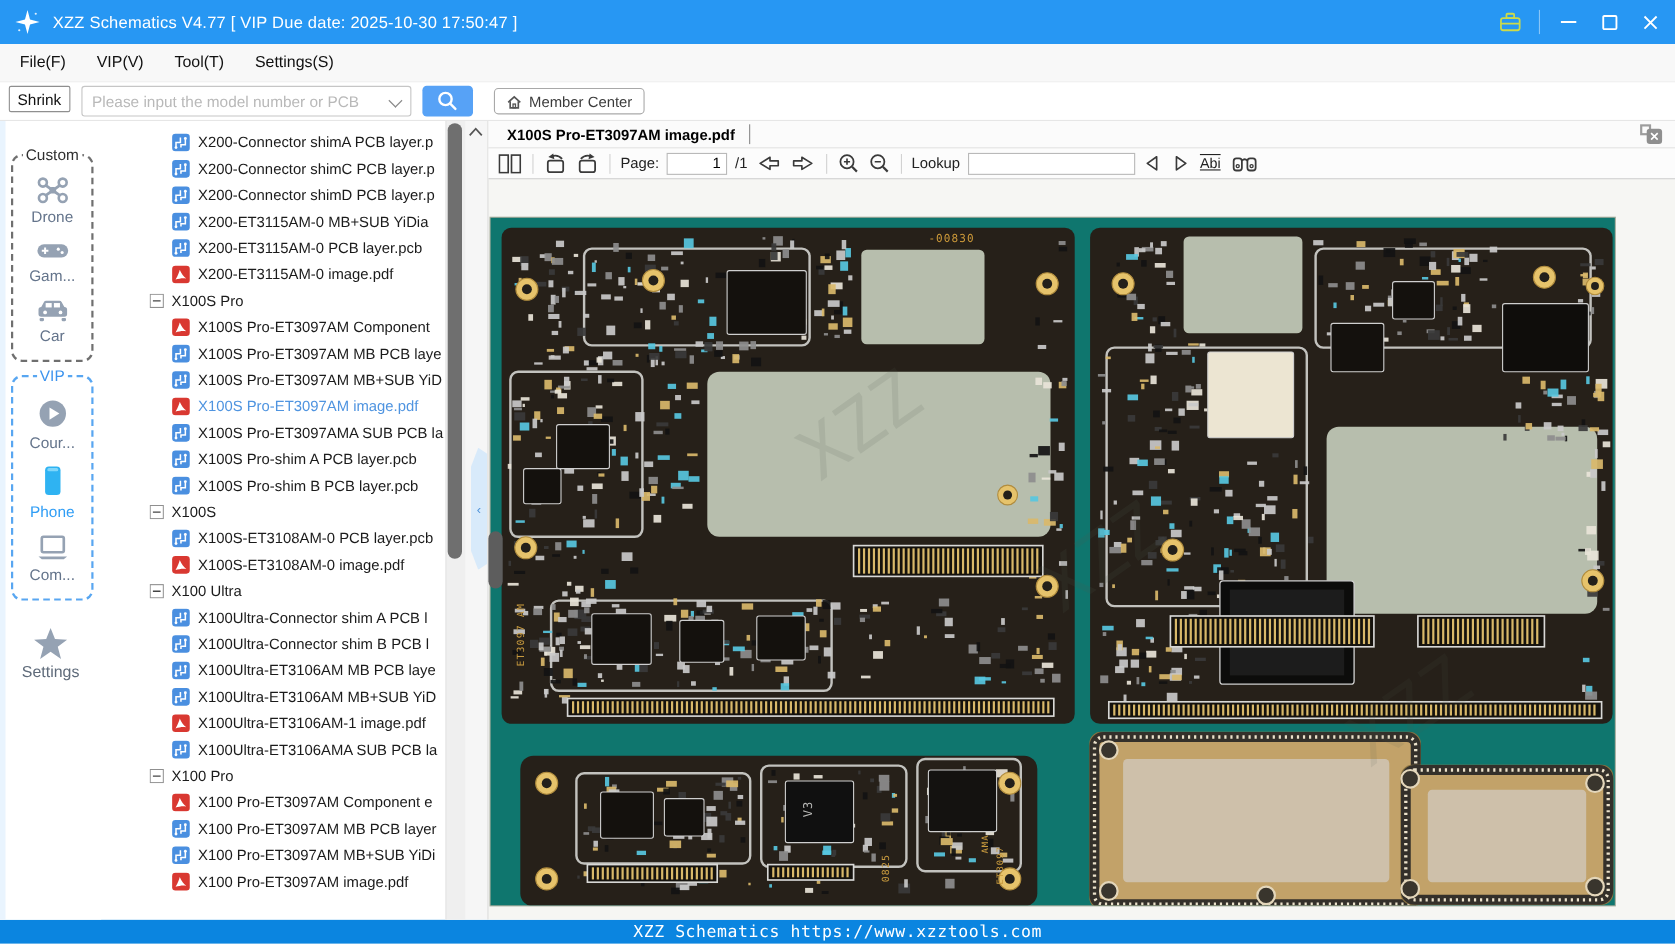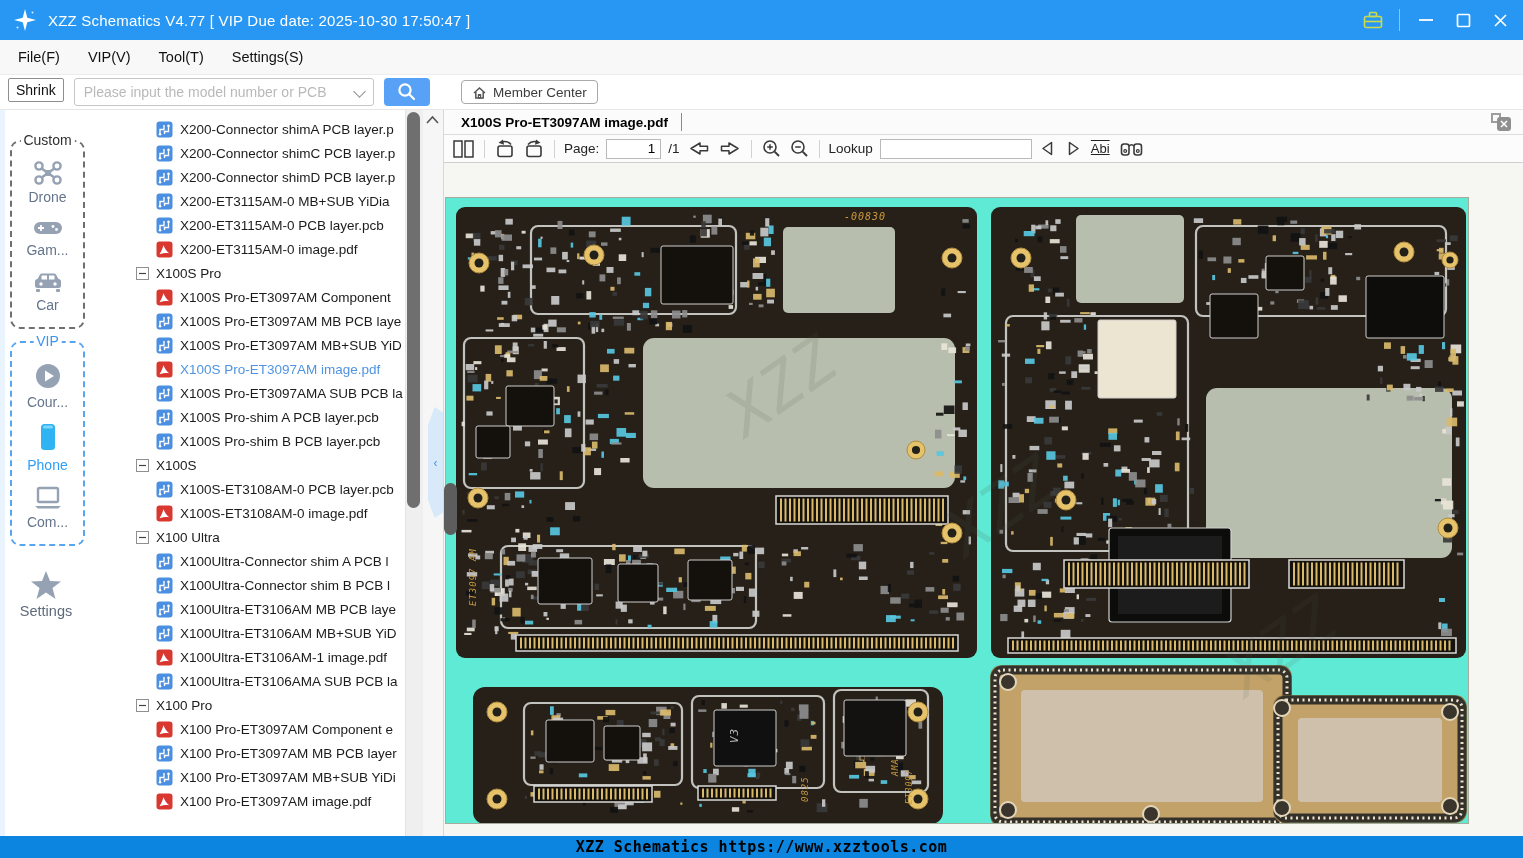--- a/index.html
+++ b/index.html
@@ -17,21 +17,21 @@
   .menu-item{padding:0 14px;font-size:14.5px;color:#111}
   
   .searchrow{height:35px;display:flex;align-items:center;background:#fff;border-bottom:1px solid #e6e6e6;box-sizing:border-box}
   .sr-left{width:443px;flex:none;display:flex;align-items:flex-start;gap:10px;padding-left:8px;box-sizing:border-box}
   .shrink-btn{border:1px solid #8f8f8f;background:#fff;font-size:14px;padding:3px 7px;border-radius:2px;color:#111}
   .model-box{position:relative;width:300px}
   .model-input{width:100%;height:28px;box-sizing:border-box;border:1px solid #c6c6c6;border-radius:3px;padding:0 26px 0 9px;font-size:14px;color:#333;outline:none}
   .model-input::placeholder{color:#b9b9b9}
   .chevron{position:absolute;right:10px;top:9px;width:8px;height:8px;border-left:1.6px solid #8a8a8a;border-bottom:1.6px solid #8a8a8a;transform:rotate(-45deg)}
   .search-btn{width:46px;height:28px;background:#57a2f6;border:none;border-radius:4px;display:flex;align-items:center;justify-content:center}
-  .member-btn{margin-left:18px;height:24px;border:1px solid #a9a9a9;border-radius:4px;background:#fff;display:flex;align-items:center;gap:6px;padding:0 10px;font-size:13.5px;color:#3c3c3c}
+  .member-btn{margin-left:6px;height:24px;border:1px solid #a9a9a9;border-radius:4px;background:#fff;display:flex;align-items:center;gap:6px;padding:0 10px;font-size:13.5px;color:#3c3c3c}
   
   .main{height:726px;display:flex;position:relative;background:#fff}
   .leftstrip{position:absolute;left:0;top:0;bottom:0;width:5px;background:#e9f4fe;z-index:3}
   .sidebar{width:92px;flex:none;padding-top:4px;box-sizing:border-box;background:#fff}
   .group-box{position:relative;margin:12px 7px 0 10px;border:2px dashed #58a6f1;border-radius:10px;padding:14px 0 2px;text-align:center}
   .group-box.custom{border-color:#6f6f6f;margin-top:26px}
   .gb-label{position:absolute;top:-10px;left:50%;transform:translateX(-50%);background:#fff;padding:0 3px;font-size:14px;color:#3d94ee;white-space:nowrap}
   .custom .gb-label{color:#2f2f2f}
   .sb-item{margin:4px 0 12px}
   .sb-item .ic{display:flex;justify-content:center}
@@ -65,21 +65,21 @@
   .closeall .front{position:absolute;right:0;bottom:0;width:14px;height:14px;background:#8f8f8f;border-radius:3px;display:flex;align-items:center;justify-content:center}
   .pdftoolbar{height:27px;flex:none;background:#fcfcfc;border-bottom:1px solid #cfcfcf;display:flex;align-items:center;padding-left:8px;gap:7px;font-size:13.5px;color:#222}
   .tbi{display:flex;align-items:center;justify-content:center;padding:0 1px}
   .vsep{width:1px;height:18px;background:#d2d2d2;margin:0 2px}
   .page-input{width:55px;height:20px;border:1px solid #b9b9b9;font-size:13.5px;text-align:right;padding:0 5px;box-sizing:border-box;font-family:inherit;outline:none}
   .lookup-input{width:152px;height:20px;border:1px solid #b9b9b9;box-sizing:border-box;outline:none;font-family:inherit}
   .abi{font-size:13px;color:#222;text-decoration:underline overline;margin:0 2px}
   .content{flex:1;position:relative;overflow:hidden}
   .page{position:absolute;left:2px;top:35px;width:1022px;height:625px;background:#b7bead;box-shadow:0 0 0 1px #a6ac9c}
   
-  .statusbar{height:22px;background:#0b85e0;color:#000000;font-family:"DejaVu Sans Mono",monospace;font-weight:bold;font-size:15px;line-height:22px;text-align:center;letter-spacing:.5px}
+  .statusbar{height:22px;background:#0b85e0;color:#ffffff;font-family:"DejaVu Sans Mono",monospace;font-weight:normal;font-size:15px;line-height:22px;text-align:center;letter-spacing:.5px}
 </style>
 </head>
 <body>
 
 <div id="app">
 
   <div class="titlebar" style="background: rgb(39, 151, 243);">
     <span>
       <svg width="26" height="26" viewBox="0 0 26 26">
         <polygon points="13,2 15.3,10.7 24,13 15.3,15.3 13,24 10.7,15.3 2,13 10.7,10.7" fill="#fff"></polygon>
@@ -636,21 +636,21 @@
             <rect x="1.5" y="4" width="7.5" height="11" rx="2.5" fill="none" stroke="#3a3a3a" stroke-width="1.6"></rect>
             <rect x="14" y="4" width="7.5" height="11" rx="2.5" fill="none" stroke="#3a3a3a" stroke-width="1.6"></rect>
             <path d="M9 6 Q11.5 3.5 14 6" fill="none" stroke="#3a3a3a" stroke-width="1.6"></path>
             <circle cx="5.2" cy="11" r="1.4" fill="none" stroke="#3a3a3a" stroke-width="1.2"></circle>
             <circle cx="17.8" cy="11" r="1.4" fill="none" stroke="#3a3a3a" stroke-width="1.2"></circle>
           </svg>
         </span>
       </div>
 
       <div class="content">
-        <div class="page" id="page" style="background: #5eead4; font-style: italic;">
+        <div class="page" id="page" style="background: #0f766e;">
           <svg id="boardsvg" width="1022" height="625" viewBox="0 0 1022 625">
               <rect x="10" y="9" width="521" height="451" rx="9" fill="#262019"></rect>
               <rect x="337" y="29" width="112" height="86" rx="5" fill="#b7bead"></rect>
               <rect x="197" y="140" width="312" height="150" rx="11" fill="#b7bead"></rect>
               <rect x="85" y="28" width="205" height="88" rx="7" fill="none" stroke="#d4d4d0" stroke-width="2.2" opacity="0.9"></rect>
               <rect x="55" y="348" width="255" height="82" rx="7" fill="none" stroke="#d4d4d0" stroke-width="2.2" opacity="0.9"></rect>
               <rect x="18" y="140" width="120" height="150" rx="7" fill="none" stroke="#d4d4d0" stroke-width="2.2" opacity="0.9"></rect>
               <rect x="26.8" y="63.8" width="2.3" height="8.7" fill="#c9c9c9" opacity="0.92"></rect>
               <rect x="312.6" y="106.4" width="4.9" height="2.9" fill="#8d8d8d" opacity="0.92"></rect>
               <rect x="303.0" y="104.8" width="3.7" height="2.2" fill="#8d8d8d" opacity="0.92"></rect>

